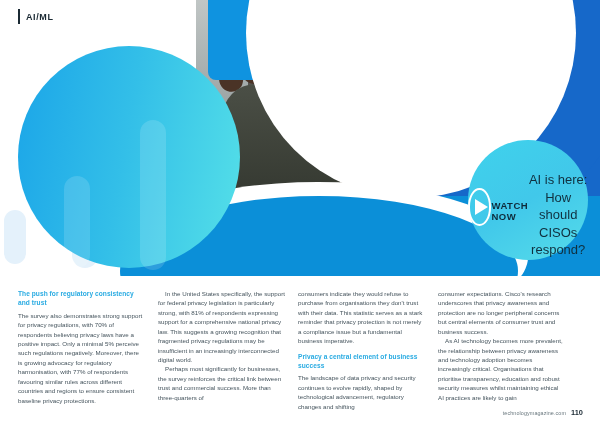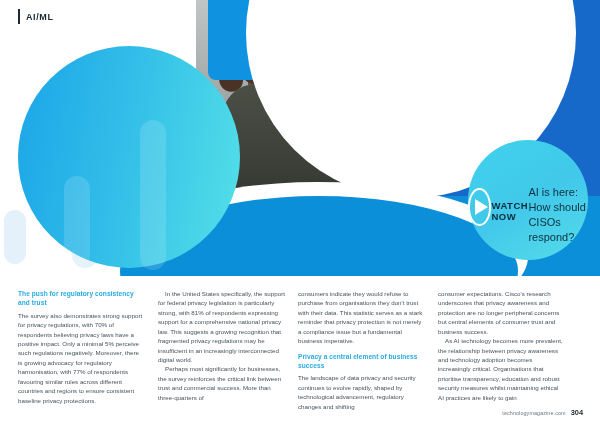--- a/index.html
+++ b/index.html
@@ -83,21 +83,21 @@
      background:linear-gradient(100deg,#1ba5e8 0%,#33bfe8 48%,#55e0e8 100%);z-index:13;}
   .topblue{position:absolute;left:208px;top:-70px;width:96px;height:150px;background:#0f93e0;z-index:4;border-radius:0 0 8px 8px;}
 
   
   .watch{position:absolute;left:468px;top:140px;width:120px;height:120px;border-radius:50%;
      background:linear-gradient(150deg,#3fd2ec 0%,#41c8ea 50%,#56dcea 100%);z-index:20;
      display:flex;flex-direction:row;align-items:center;justify-content:flex-start;padding-top:13px;box-sizing:border-box;}
   .play-ring{width:38px;height:38px;border-radius:50%;border:2.5px solid #ffffff;display:flex;align-items:center;justify-content:center;box-sizing:border-box;}
   .play-tri{width:0;height:0;border-left:13px solid #ffffff;border-top:8px solid transparent;border-bottom:8px solid transparent;margin-left:4px;}
   .watch-title{margin-top:9px;font-size:9.5px;font-weight:700;letter-spacing:.5px;color:#0e2a3a;}
-  .watch-sub{margin-top:17px;font-size:11px;line-height:1.35;color:#10303f;text-align:left;width:104px;}
+  .watch-sub{margin-top:17px;font-size:13px;line-height:1.35;color:#10303f;text-align:center;width:104px;}
 
   
   .cols{position:absolute;left:18px;top:289px;width:566px;height:122px;display:flex;gap:13px;z-index:30;}
   .col{width:127px;}
   .col h3{margin:0 0 3px 0;font-size:6.6px;line-height:1.42;font-weight:700;color:#29abe2;letter-spacing:.05px;}
   .col p{margin:0;font-size:6.2px;line-height:1.52;color:#44535c;text-align:left;}
   .col p.indent{text-indent:7px;}
   .col p + p{margin-top:0;}
   .spacer{height:6px;}
 
@@ -218,16 +218,16 @@
 
     <div class="col">
       <p>consumer expectations. Cisco's research underscores that privacy awareness and protection are no longer peripheral concerns but central elements of consumer trust and business success.</p>
       <p class="indent">As AI technology becomes more prevalent, the relationship between privacy awareness and technology adoption becomes increasingly critical. Organisations that prioritise transparency, education and robust security measures whilst maintaining ethical AI practices are likely to gain</p>
     </div>
 
   </div>
 
   <div class="footer">
     <div class="footer-site">technologymagazine.com</div>
-    <div class="footer-page">304</div>
+    <div class="footer-page">110</div>
   </div>
 
 </div>
 
 </body></html>

